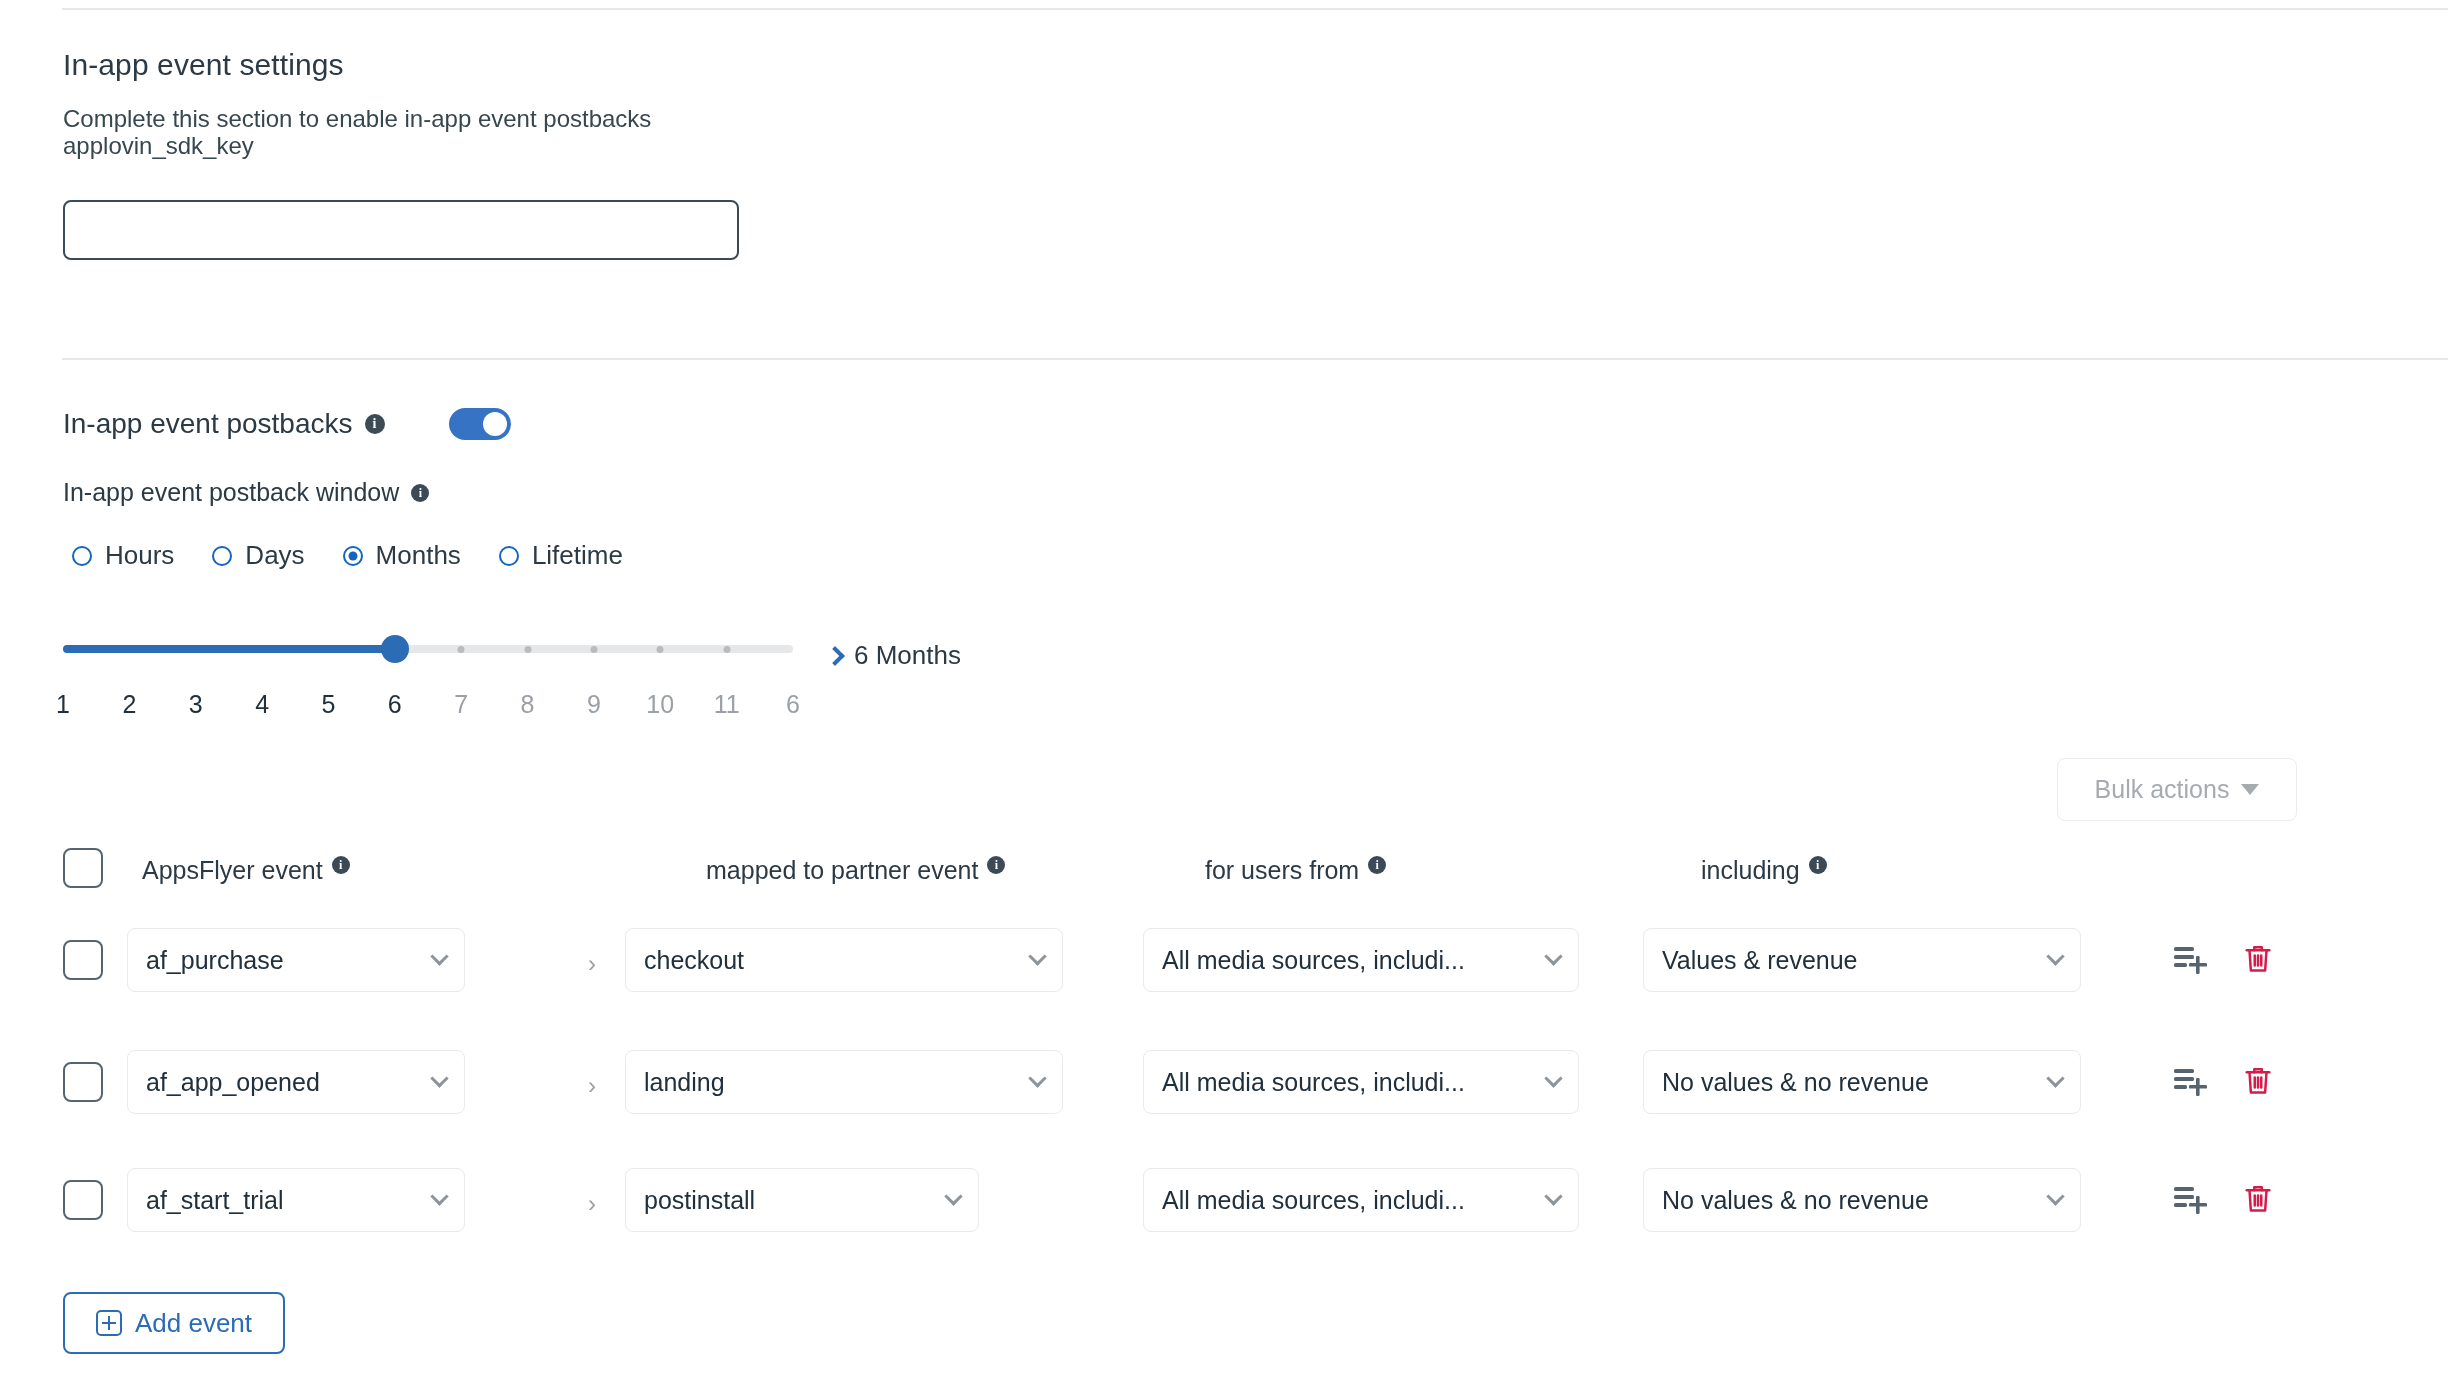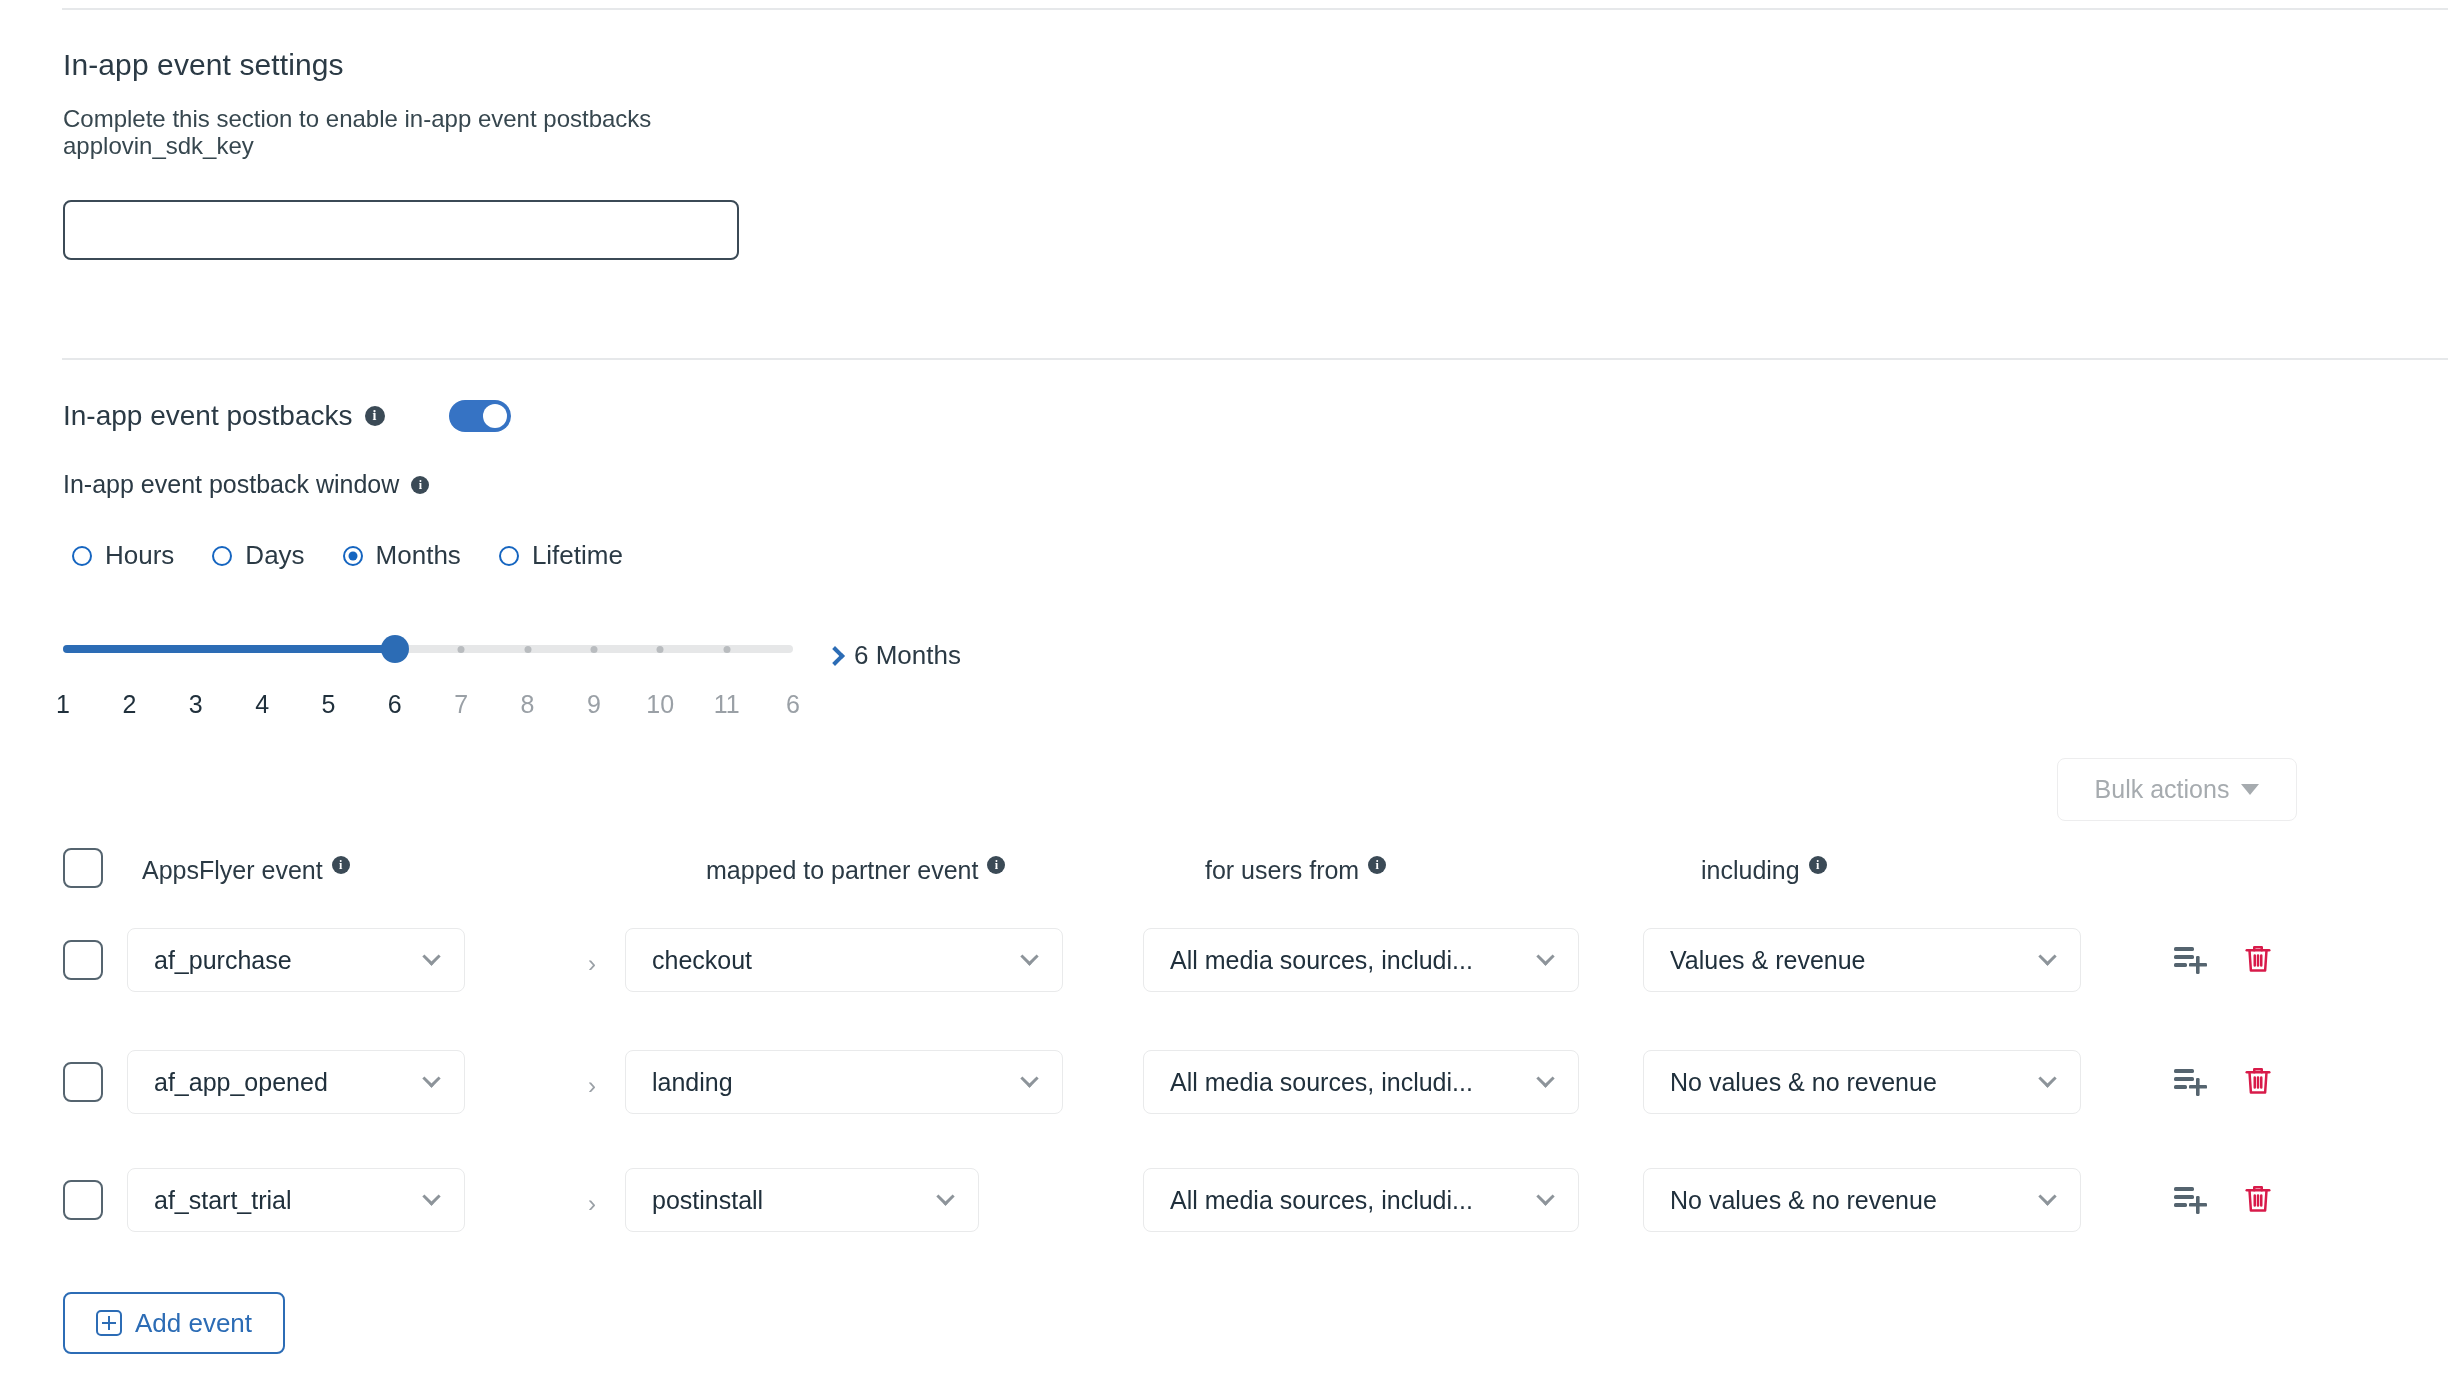--- a/index.html
+++ b/index.html
@@ -52,20 +52,21 @@
     padding: 0 14px;
     font-family: "Liberation Sans", sans-serif;
     color: #20303c;
   }
 
   .label-row {
     position: absolute;
     display: flex;
     align-items: center;
     gap: 12px;
+    margin-top: 8px;
   }
   .big-label {
     font-size: 28px;
     color: #2b3a45;
     font-weight: 400;
   }
   .mid-label {
     font-size: 25px;
     color: #2b3a45;
     font-weight: 400;
@@ -259,21 +260,21 @@
   .row .cb { position: absolute; left: 0; top: 12px; }
 
   .select {
     position: absolute;
     height: 64px;
     border: 1.5px solid #e9eaeb;
     border-radius: 8px;
     background: #fff;
     display: flex;
     align-items: center;
-    padding: 0 26px;
+    padding: 0 18px;
     font-size: 25px;
     color: #20303c;
     cursor: pointer;
     top: 0;
     white-space: nowrap;
     overflow: hidden;
   }
   .select .val { flex: 1 1 auto; overflow: hidden; text-overflow: ellipsis; white-space: nowrap; }
   .chev-down {
     width: 13px; height: 13px;

